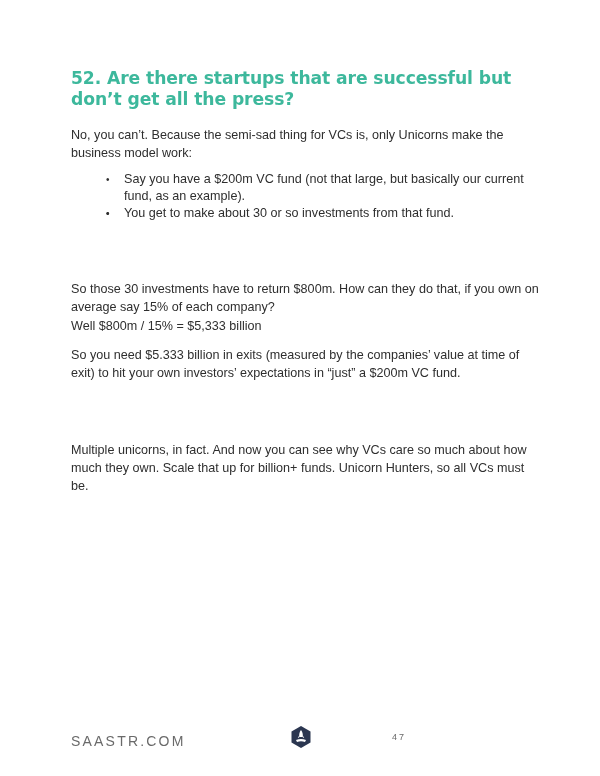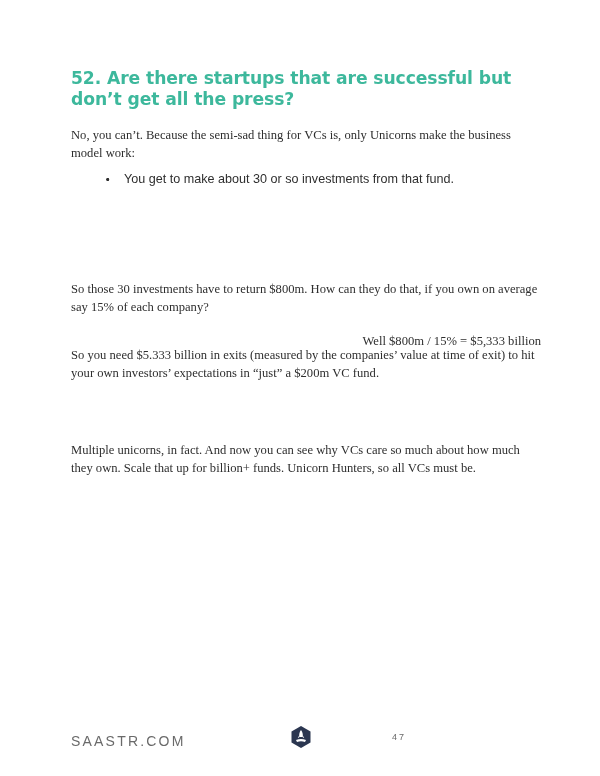--- a/index.html
+++ b/index.html
@@ -32,21 +32,20 @@
       color: #3db89c;
       letter-spacing: -0.1px;
     }
     .body-text {
       position: absolute;
       left: 71px;
       width: 470px;
       font-size: 12.6px;
       line-height: 18px;
       color: #2e2e2e;
-      font-family: Liberation Serif, serif;
     }
     .p1 { top: 126px; }
     .bullets {
       position: absolute;
       left: 106px;
       top: 171px;
       width: 420px;
       margin: 0;
       padding: 0;
       list-style: none;
@@ -59,21 +58,21 @@
       padding-left: 18px;
       margin-bottom: 0;
     }
     .bullet-dot {
       position: absolute;
       left: 0;
       top: 0;
       font-size: 10px;
     }
     .p2 { top: 270px; margin-top: 10px; }
-    .p3 { top: 332px; text-align: right; }
+    .p3 { top: 317px; }
     .p4 { top: 346px; }
     .p5 { top: 393px; margin-top: 48px; }
     .footer-site {
       position: absolute;
       left: 71px;
       top: 733px;
       font-size: 14px;
       letter-spacing: 2.2px;
       color: #6a6a6a;
     }
@@ -98,20 +97,21 @@
 
 <div class="page">
 
   <div class="title">52. Are there startups that are successful but don’t get all the press?</div>
 
   <div class="body-text p1">No, you can’t. Because the semi-sad thing for VCs is, only Unicorns make the business model work:</div>
 
   <ul class="bullets">
     <li>
       <span class="bullet-dot">•</span>
+      <span>Say you have a $200m VC fund (not that large, but basically our current fund, as an example).</span>
     </li>
     <li>
       <span class="bullet-dot">•</span>
     </li>
     <li>
       <span class="bullet-dot">•</span>
       <span>You get to make about 30 or so investments from that fund.</span>
     </li>
   </ul>
 

